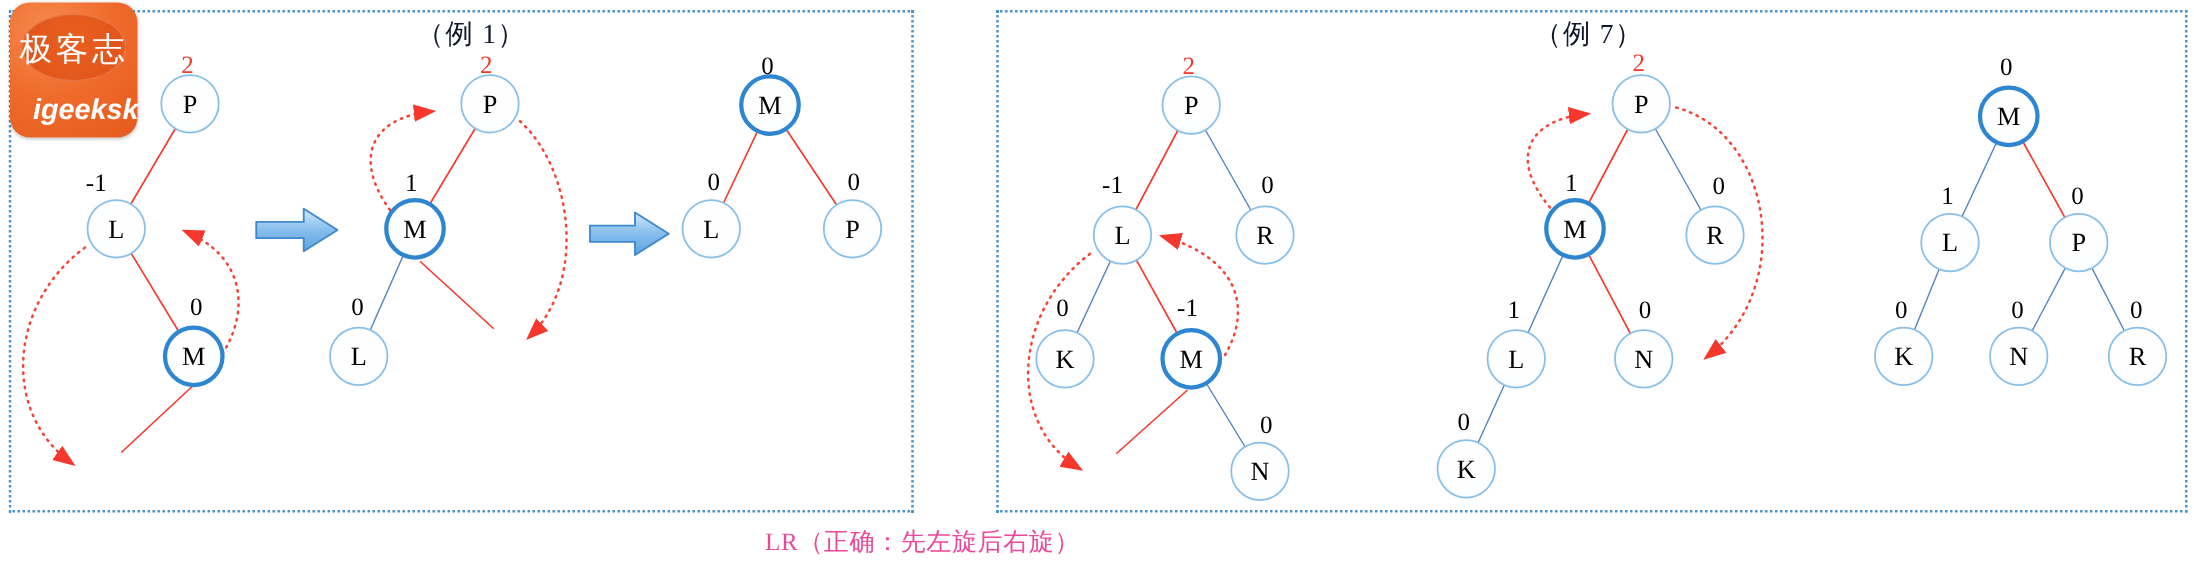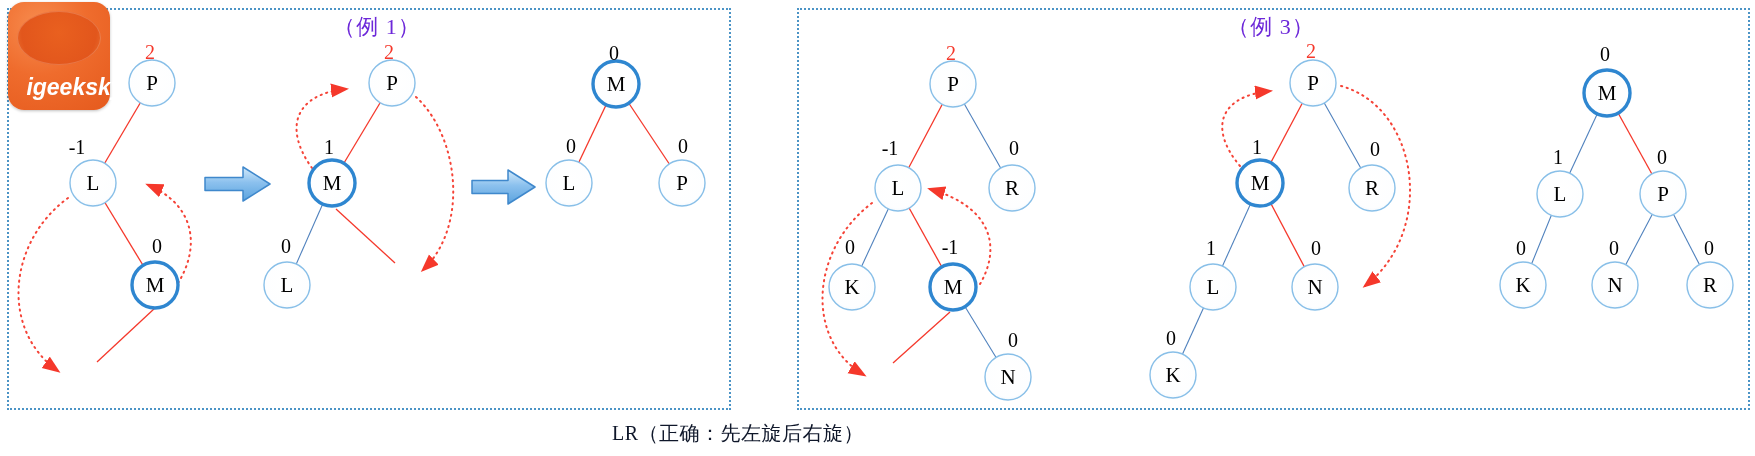--- a/index.html
+++ b/index.html
@@ -1,21 +1,21 @@
 <!DOCTYPE html>
 <html><head>
 <meta charset="utf-8">
 <style>
   html,body{margin:0;padding:0;background:#ffffff;}
   .stage{position:relative;width:1755px;height:456px;background:#ffffff;overflow:hidden;
          font-family:"Liberation Serif","DejaVu Serif",serif;}
   .panel{position:absolute;border:2px dotted #4b94c6;box-sizing:border-box;background:transparent;}
-  .panel-title{position:absolute;top:12px;transform:translateX(-50%);font-size:22px;color:#6d28d9;
+  .panel-title{position:absolute;top:12px;transform:translateX(-50%);font-size:22px;color:#0f172a;
                letter-spacing:1px;white-space:nowrap;}
-  .caption{position:absolute;font-size:20px;color:#0f172a;white-space:nowrap;letter-spacing:0.5px;}
+  .caption{position:absolute;font-size:20px;color:#ec4899;white-space:nowrap;letter-spacing:0.5px;}
   #diagram-svg{position:absolute;left:0;top:0;}
   .logo{position:absolute;left:8px;top:2px;width:102px;height:108px;border-radius:16px;
         background:radial-gradient(circle at 30% 22%, #f78c4f 0%, #ef6c2d 45%, #e55a1d 100%);
         box-shadow:0 1px 3px rgba(0,0,0,0.25);z-index:5;}
   .logo-ellipse{position:absolute;left:9px;top:9px;width:84px;height:54px;border-radius:50%;
         background:radial-gradient(circle at 50% 40%, #e9601f 0%, #e2561c 70%, #ef7a38 100%);
         box-shadow:inset 0 0 0 1px rgba(255,255,255,0.18);}
   .logo-cn{position:absolute;left:0;top:20px;width:100%;text-align:center;color:#ffffff;
         font-size:26px;letter-spacing:3px;font-family:"Liberation Serif","DejaVu Serif",serif;}
   .logo-en{position:absolute;left:16px;top:72px;width:100%;text-align:center;color:#ffffff;
@@ -26,21 +26,21 @@
 </style>
 </head>
 <body>
 
 <div class="stage">
 
   <div class="panel" id="panel-0" style="left: 7px; top: 8px; width: 724px; height: 402px; border-color: rgb(75, 148, 198);"></div>
   <div class="panel" id="panel-1" style="left: 797px; top: 8px; width: 953px; height: 402px; border-color: rgb(75, 148, 198);"></div>
 
   <div class="panel-title" id="title-0" style="left: 377px;">（例 1）</div>
-  <div class="panel-title" id="title-1" style="left: 1271px;">（例 3）</div>
+  <div class="panel-title" id="title-1" style="left: 1271px;">（例 7）</div>
 
   <svg id="diagram-svg" width="1755" height="456">
     <defs>
       <radialGradient id="nodeFill" cx="50%" cy="42%" r="65%">
         <stop offset="0%" stop-color="#ffffff"></stop>
         <stop offset="78%" stop-color="#fdfeff"></stop>
         <stop offset="100%" stop-color="#ecf5fc"></stop>
       </radialGradient>
       <linearGradient id="arrowFill" x1="0" y1="0" x2="0" y2="1">
         <stop offset="0%" stop-color="#d3eafa"></stop>
@@ -177,18 +177,19 @@
     <g id="arrows-group">
         <path d="M 205,177.5 L 243,177.5 L 243,167 L 270,184
                L 243,201 L 243,190.5 L 205,190.5 Z" fill="url(#arrowFill)" stroke="#3f88cc" stroke-width="1.5" stroke-linejoin="round"></path>
         <path d="M 472,180.5 L 508,180.5 L 508,170 L 535,187
                L 508,204 L 508,193.5 L 472,193.5 Z" fill="url(#arrowFill)" stroke="#3f88cc" stroke-width="1.5" stroke-linejoin="round"></path>
       </g>
   </svg>
 
   <div class="logo">
     <div class="logo-ellipse"></div>
+    <div class="logo-cn">极客志</div>
     <div class="logo-en">igeeksky</div>
   </div>
 
   <div class="caption" id="caption" style="left: 612px; top: 420px;">LR（正确：先左旋后右旋）</div>
 
 </div>
 
 </body></html>

